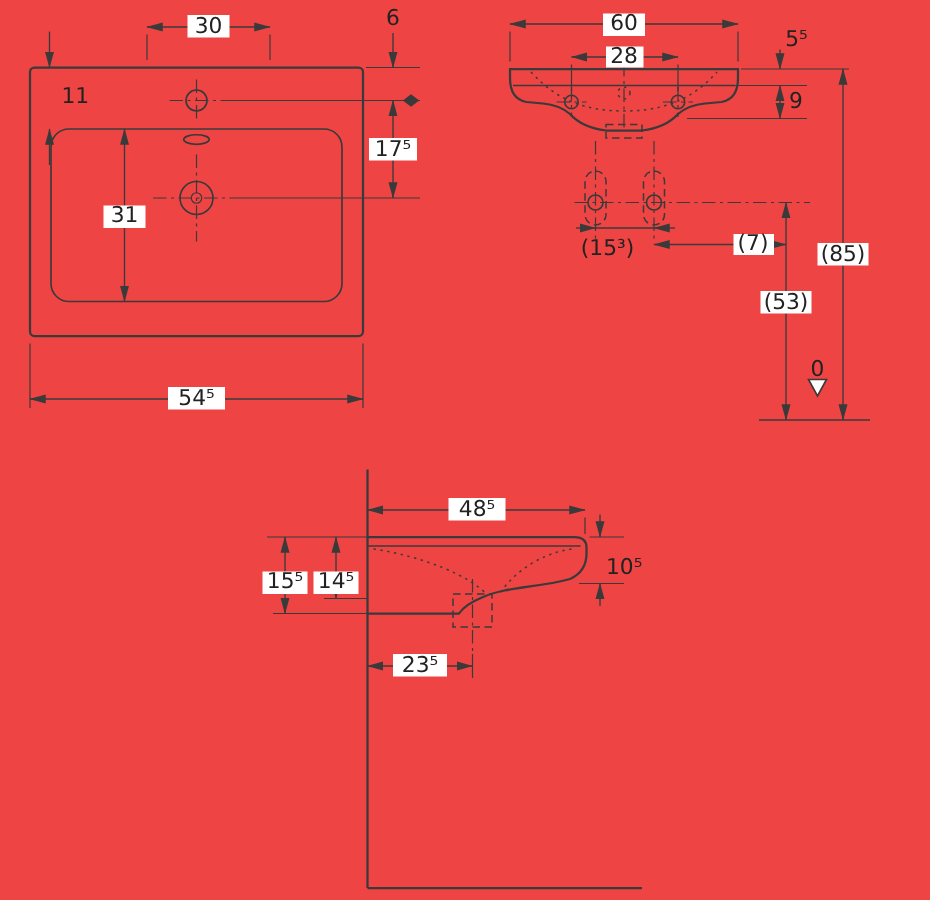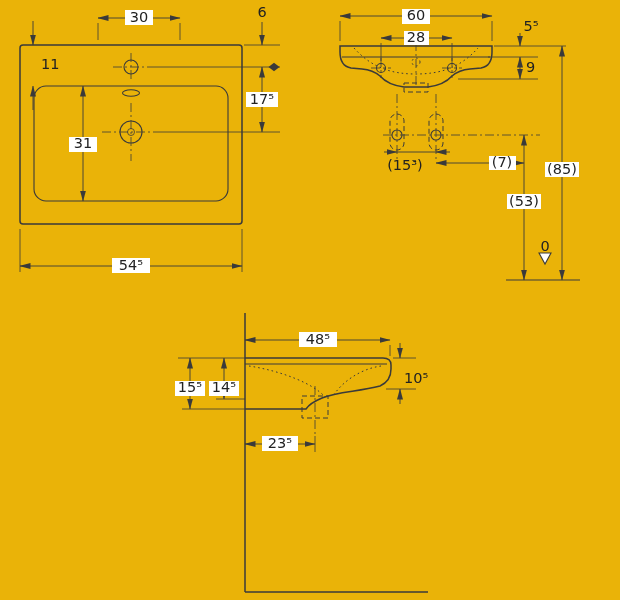--- a/index.html
+++ b/index.html
@@ -1,16 +1,16 @@
 <!DOCTYPE html>
 <html><head>
 <meta charset="utf-8">
 <style>
   html,body{margin:0;padding:0;background:#ffffff;}
-  .stage{width:620px;height:600px;position:relative;background:#eab308;overflow:hidden;}
+  .stage{width:620px;height:600px;position:relative;background:#ef4444;overflow:hidden;}
   svg text{font-family:"DejaVu Sans","Liberation Sans",sans-serif;font-size:14.5px;fill:#222;}
   .ln{stroke:#3a3a3a;fill:none;stroke-width:1.5;}
   .ln2{stroke:#3a3a3a;fill:none;stroke-width:1.1;}
   .ext{stroke:#3a3a3a;fill:none;stroke-width:0.8;}
   .dim{stroke:#3a3a3a;fill:none;stroke-width:0.9;}
   .dd{stroke:#3a3a3a;fill:none;stroke-width:0.8;stroke-dasharray:9 3 2 3;}
   .dsh{stroke:#3a3a3a;fill:none;stroke-width:1;stroke-dasharray:5 3;}
   .dot{stroke:#3a3a3a;fill:none;stroke-width:1;stroke-dasharray:1.6 3;}
   .bg{fill:#ffffff;stroke:none;}
   .solid{fill:#3a3a3a;stroke:none;}

